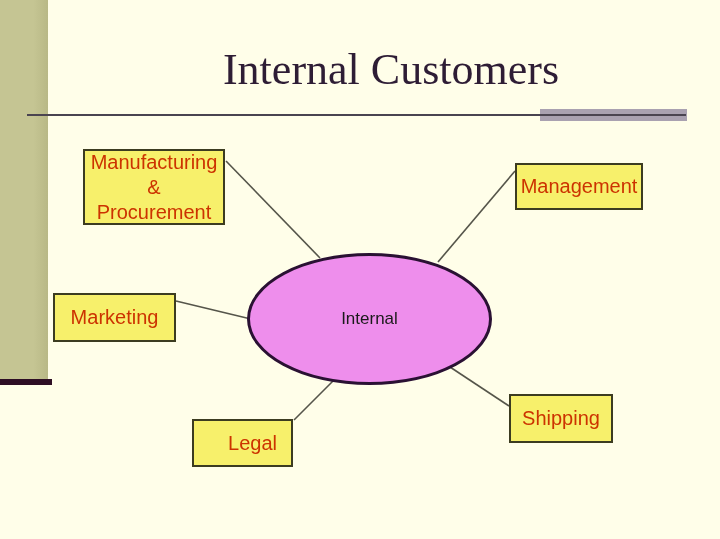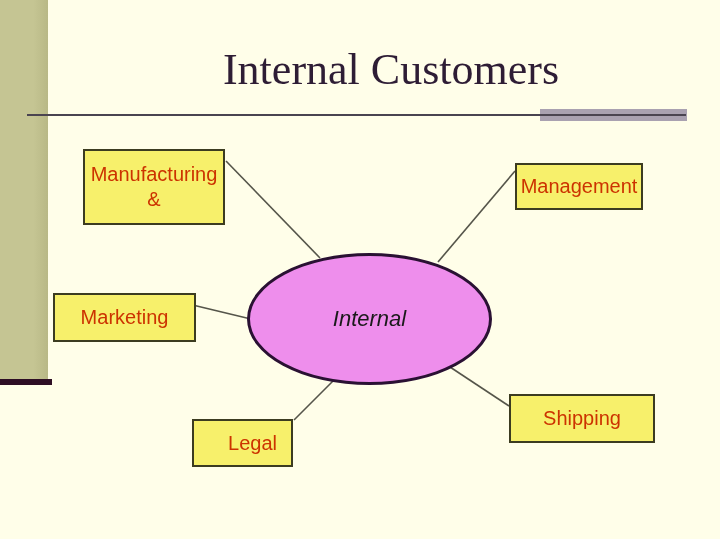--- a/index.html
+++ b/index.html
@@ -60,42 +60,41 @@
   .center-ellipse {
     position: absolute;
     left: 247px; top: 253px;
     width: 245px; height: 132px;
     background: var(--center-fill);
     border: 3px solid var(--center-border);
     border-radius: 50%;
     display: flex;
     align-items: center;
     justify-content: center;
-    font-size: 22px;
+    font-size: 17px;
     color: var(--center-text);
-    font-style: italic;
   }
   .node {
     position: absolute;
     background: var(--node-fill);
     border: 2px solid var(--node-border);
     color: var(--node-text);
     font-size: 20px;
     line-height: 1.25;
     display: flex;
     flex-direction: column;
     align-items: center;
     justify-content: center;
     text-align: center;
   }
   .node-manufacturing { left: 83px;  top: 149px; width: 142px; height: 76px; }
   .node-management    { left: 515px; top: 163px; width: 128px; height: 47px; justify-content: center; }
-  .node-marketing     { left: 53px;  top: 293px; width: 143px; height: 49px; }
+  .node-marketing     { left: 53px;  top: 293px; width: 123px; height: 49px; }
   .node-legal         { left: 192px; top: 419px; width: 101px; height: 48px; padding-left: 20px; }
-  .node-shipping      { left: 509px; top: 394px; width: 146px; height: 49px; }
+  .node-shipping      { left: 509px; top: 394px; width: 104px; height: 49px; }
 </style>
 </head>
 <body>
 
 <div class="slide">
 
   <div class="sidebar"></div>
   <div class="sidebar-cap"></div>
 
   <div class="title">Internal Customers</div>
@@ -111,20 +110,21 @@
     <line x1="450" y1="367" x2="509" y2="406"></line>
   </svg>
 
   <div class="center-ellipse">
     <span>Internal</span>
   </div>
 
   <div class="node node-manufacturing">
     <span>Manufacturing</span>
     <span>&amp;</span>
+    <span>Procurement</span>
   </div>
 
   <div class="node node-management">
     <span>Management</span>
   </div>
 
   <div class="node node-marketing">
     <span>Marketing</span>
   </div>
 

